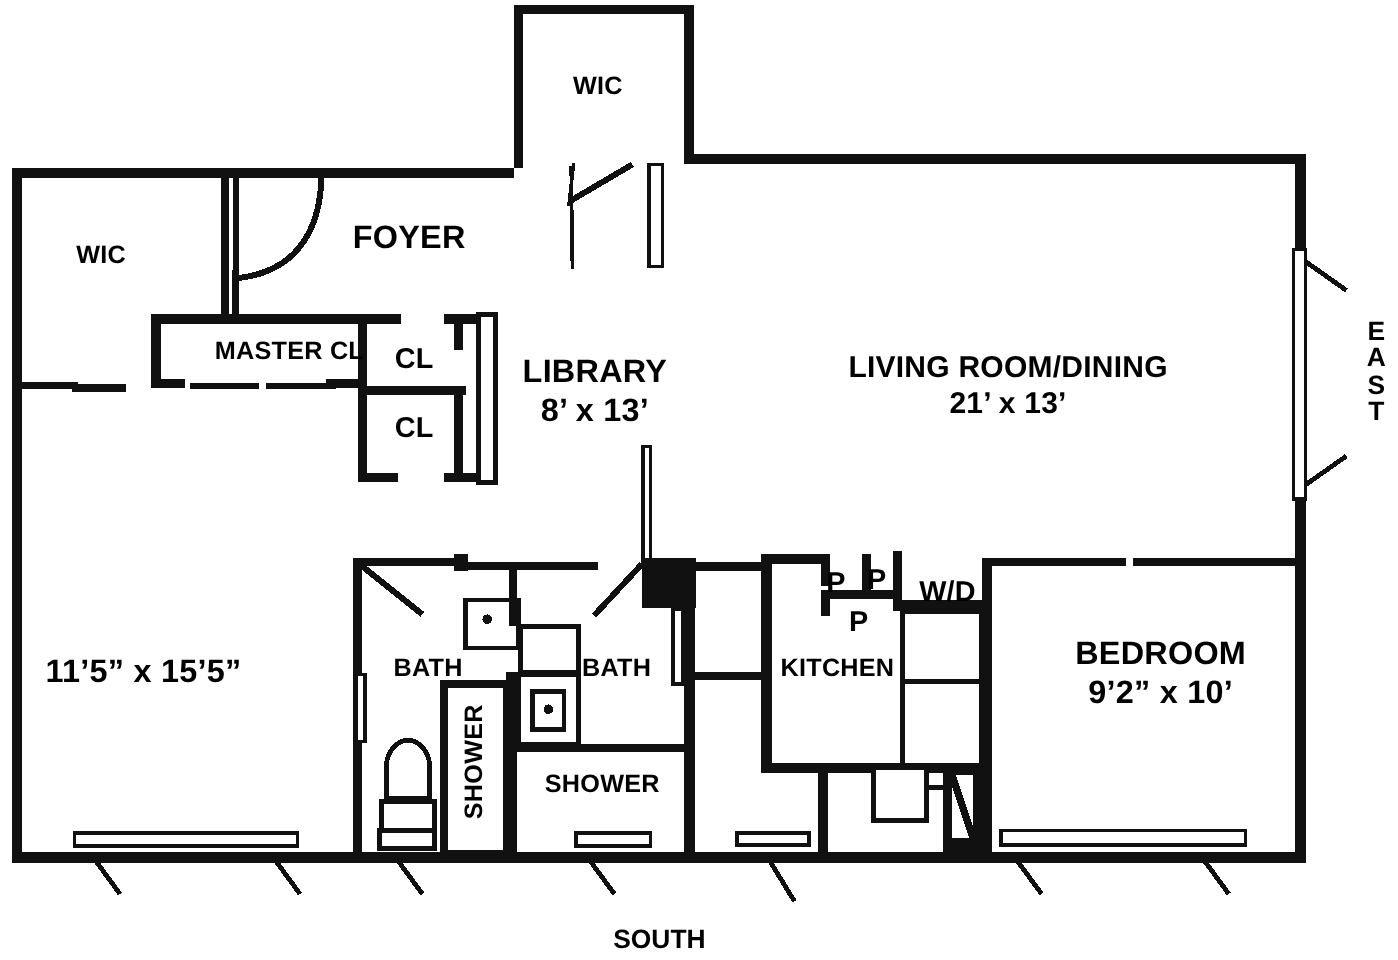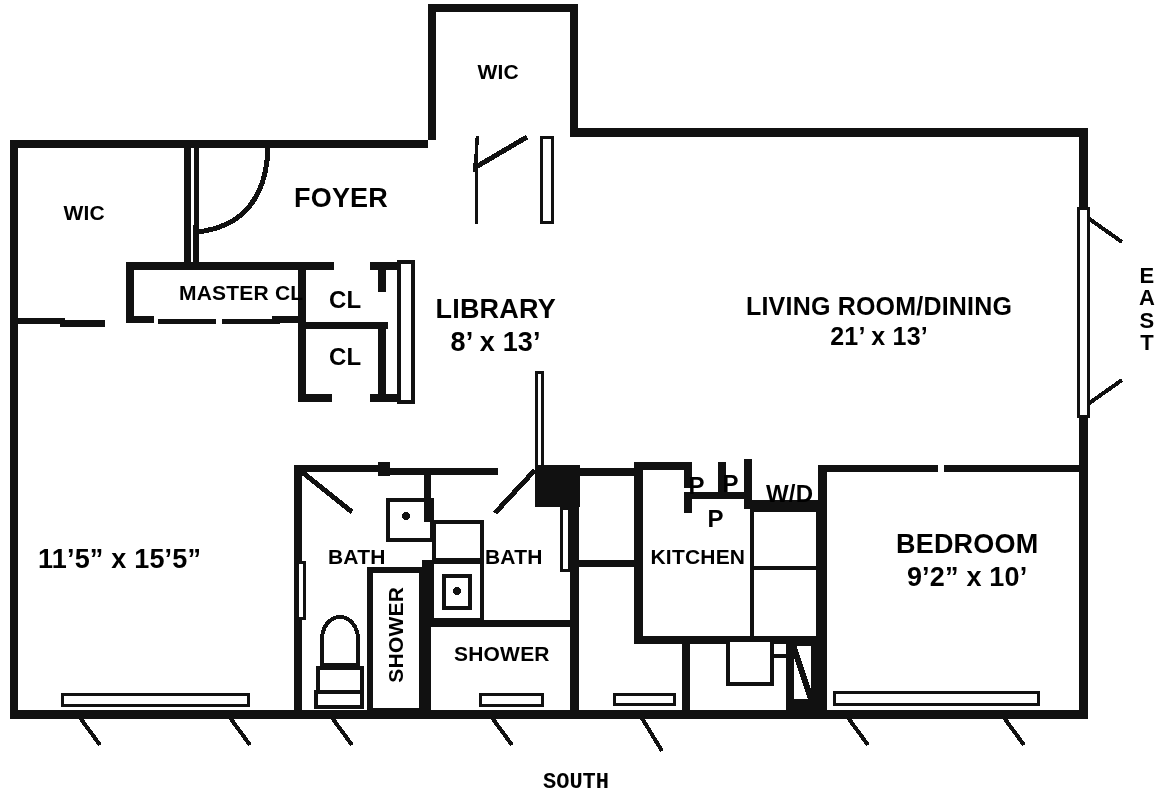--- a/index.html
+++ b/index.html
@@ -257,21 +257,21 @@
       <div class="room-label lbl-sm" style="left: 329px; top: 284.5px;">
         <span class="rl-name">CL</span>
       </div>
       <div class="room-label lbl-sm" style="left: 329px; top: 341.5px;">
         <span class="rl-name">CL</span>
       </div>
       <div class="room-label lbl-lg" style="left: 413.5px; top: 293px; margin-left: 22px;">
         <span class="rl-name">LIBRARY</span>
         <span class="rl-dim">8’ x 13’</span>
       </div>
-      <div class="room-label lbl-xl" style="left: 707px; top: 290.5px; margin-left: 39px;">
+      <div class="room-label lbl-xl" style="left: 707px; top: 290.5px;">
         <span class="rl-name">LIVING ROOM/DINING</span>
         <span class="rl-dim">21’ x 13’</span>
       </div>
       <div class="room-label lbl-lg" style="left: 38px; top: 543px;">
         <span class="rl-dim">11’5” x 15’5”</span>
       </div>
       <div class="room-label lbl-md" style="left: 328px; top: 544px;">
         <span class="rl-name">BATH</span>
       </div>
       <div class="room-label lbl-md" style="left: 485px; top: 544px;">
@@ -303,15 +303,15 @@
         <span class="rl-name">SHOWER</span>
       </div>
     </div>
 
   <div class="compass compass-stack" id="compass-east" style="left: 1139px; top: 265px;">
       <span>E</span>
       <span>A</span>
       <span>S</span>
       <span>T</span>
     </div>
-  <div class="compass" id="compass-south" style="left: 543px; top: 772px; font-family: Liberation Mono, monospace;">SOUTH</div>
+  <div class="compass" id="compass-south" style="left: 511px; top: 772px;">SOUTH</div>
 
 </div>
 
 </body></html>

